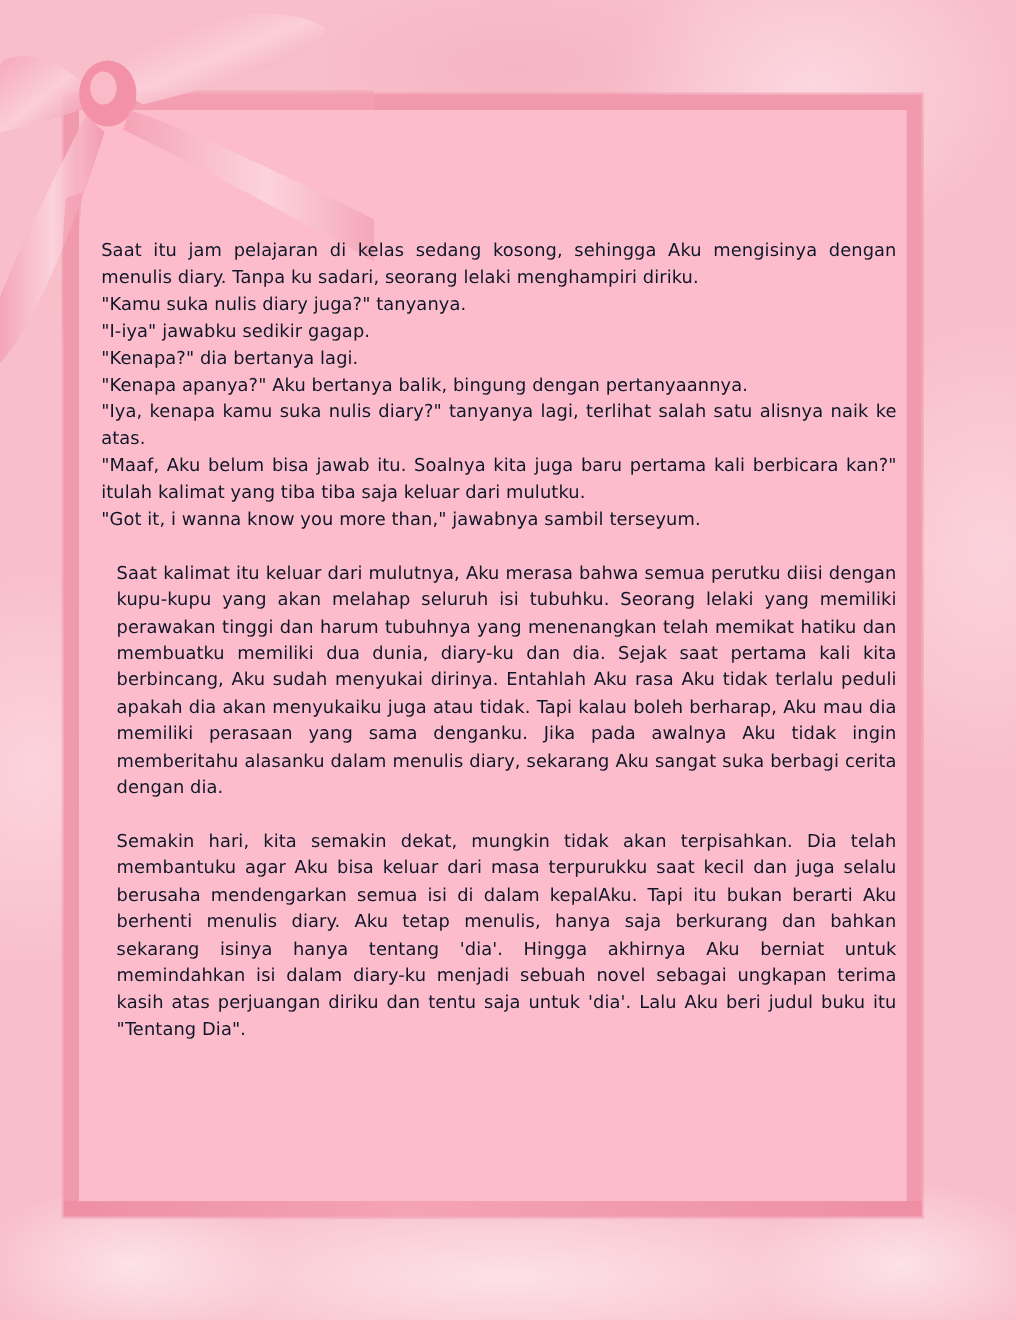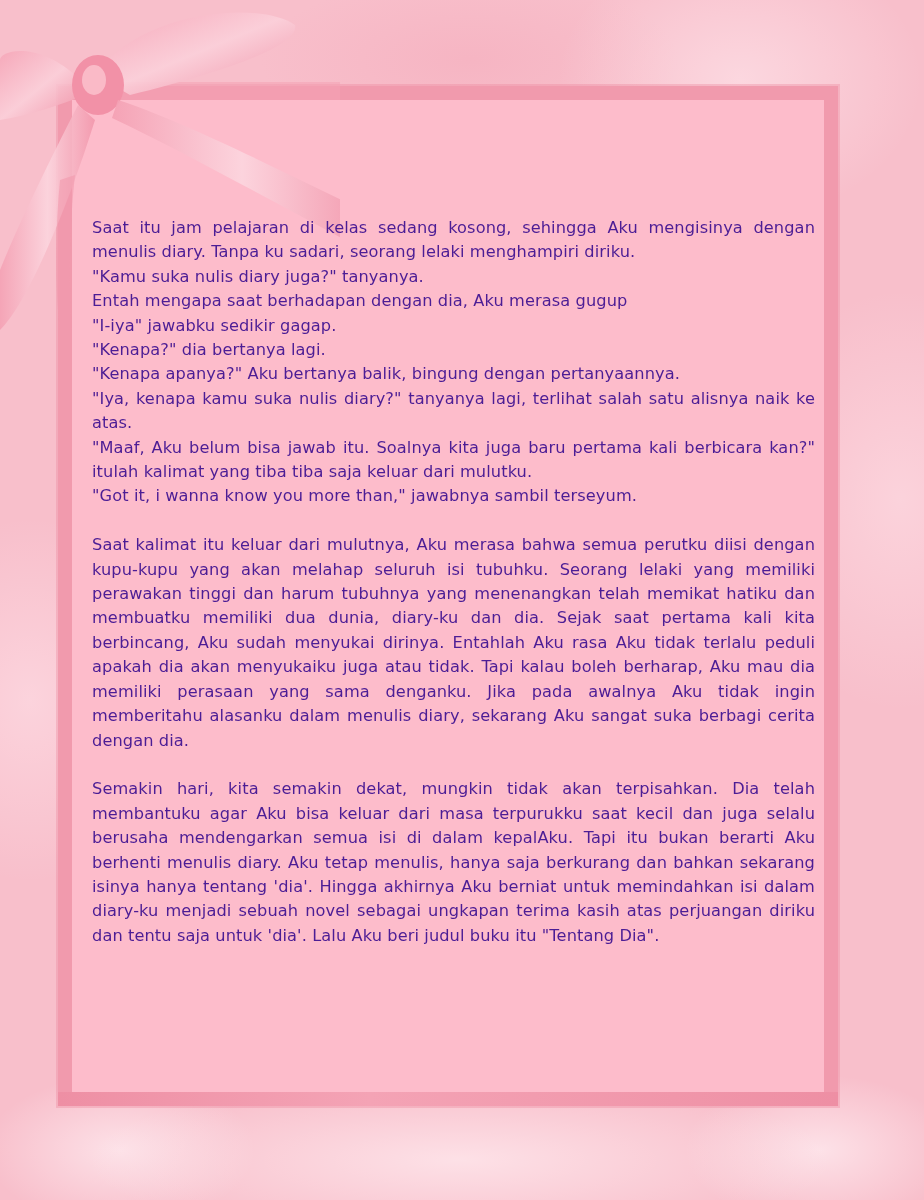--- a/index.html
+++ b/index.html
@@ -34,28 +34,28 @@
   }
   .frame-bottom-shade {
     position: absolute;
     left: 58px; top: 1092px; width: 780px; height: 14px;
     background: linear-gradient(90deg, #ee8fa4, #f4a3b5 40%, #ee8fa4);
   }
   .ribbon { position: absolute; left: 0; top: 0; width: 340px; height: 330px; pointer-events: none; }
   .text-area {
     position: absolute;
     left: 92px; top: 216px; width: 723px;
-    color: #4c1d95;
+    color: #0f172a;
     font-size: 16.2px;
     line-height: 24.4px;
     text-align: justify;
     letter-spacing: 0.1px;
   }
   .para { margin: 0; }
-  .para + .para { margin-top: 24.4px; }
+  .para + .para { margin-top: 24.4px; margin-left: 14px; }
   .line { display: block; }
   .line.last { text-align-last: left; }
 </style>
 </head>
 <body>
 
 <div class="bg-wash"></div>
 
 <div class="frame"></div>
 <div class="frame-inner"></div>
@@ -87,21 +87,20 @@
   <path d="M118 100 C180 120, 280 170, 372 215 L345 240 C270 200, 180 150, 112 118 Z" fill="url(#rg2)" opacity="0.9"></path>
 
   <path d="M78 105 C55 150, 20 220, 0 270 L0 330 C30 300, 70 200, 95 120 Z" fill="url(#rg2)" opacity="0.85"></path>
   <path d="M60 180 C55 230, 55 290, 60 330 L72 330 C68 280, 70 220, 75 175 Z" fill="#f29aae" opacity="0.6"></path>
 </svg>
 
 <div class="text-area">
   <div class="para">
     <span class="line last">Saat itu jam pelajaran di kelas sedang kosong, sehingga Aku mengisinya dengan menulis diary. Tanpa ku sadari, seorang lelaki menghampiri diriku.</span>
     <span class="line">"Kamu suka nulis diary juga?" tanyanya.</span>
-    <span class="line">Entah mengapa saat berhadapan dengan dia, Aku merasa gugup</span>
     <span class="line">"I-iya" jawabku sedikir gagap.</span>
     <span class="line">"Kenapa?" dia bertanya lagi.</span>
     <span class="line">"Kenapa apanya?" Aku bertanya balik, bingung dengan pertanyaannya.</span>
     <span class="line last">"Iya, kenapa kamu suka nulis diary?" tanyanya lagi, terlihat salah satu alisnya naik ke atas.</span>
     <span class="line last">"Maaf, Aku belum bisa jawab itu. Soalnya kita juga baru pertama kali berbicara kan?" itulah kalimat yang tiba tiba saja keluar dari mulutku.</span>
     <span class="line">"Got it, i wanna know you more than," jawabnya sambil terseyum.</span>
   </div>
   <p class="para">Saat kalimat itu keluar dari mulutnya, Aku merasa bahwa semua perutku diisi dengan kupu-kupu yang akan melahap seluruh isi tubuhku. Seorang lelaki yang memiliki perawakan tinggi dan harum tubuhnya yang menenangkan telah memikat hatiku dan  membuatku memiliki dua dunia, diary-ku dan dia. Sejak saat pertama kali kita berbincang, Aku sudah menyukai dirinya. Entahlah Aku rasa Aku tidak terlalu peduli apakah dia akan menyukaiku juga atau tidak. Tapi kalau boleh berharap, Aku mau dia memiliki perasaan yang sama denganku. Jika pada awalnya Aku tidak ingin memberitahu alasanku dalam menulis diary, sekarang Aku sangat suka berbagi cerita dengan dia.</p>
   <p class="para">Semakin hari, kita semakin dekat, mungkin tidak akan terpisahkan. Dia telah membantuku agar Aku bisa keluar dari masa terpurukku saat kecil dan juga selalu berusaha mendengarkan semua isi di dalam kepalAku. Tapi itu bukan berarti Aku berhenti menulis diary. Aku tetap menulis, hanya saja berkurang dan bahkan sekarang isinya hanya tentang 'dia'. Hingga akhirnya Aku berniat untuk memindahkan isi dalam diary-ku menjadi sebuah novel sebagai ungkapan terima kasih atas perjuangan diriku dan tentu saja untuk 'dia'. Lalu Aku beri judul buku itu "Tentang Dia".</p>
 </div>

